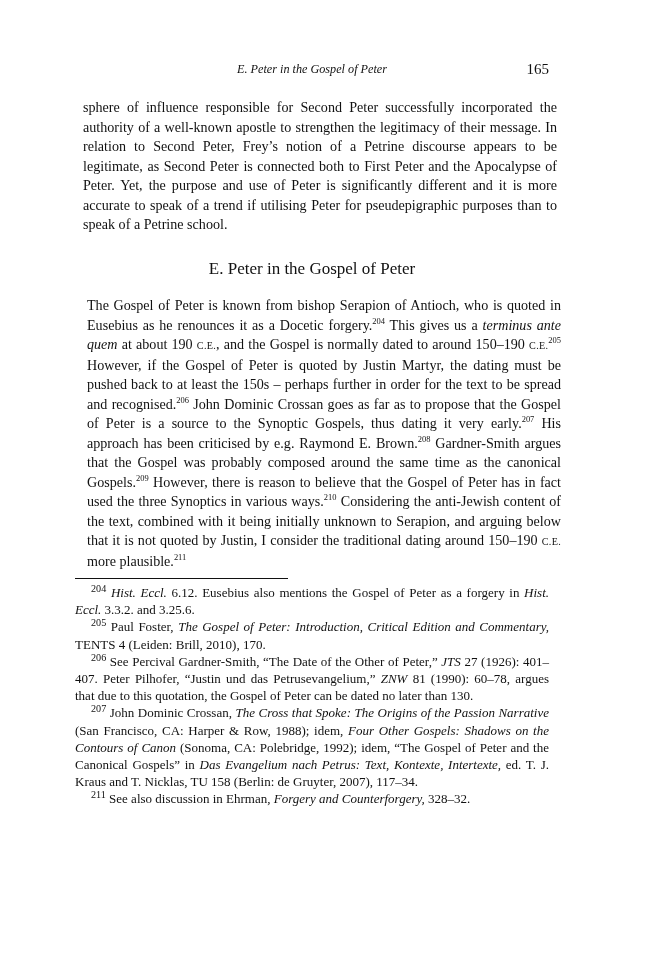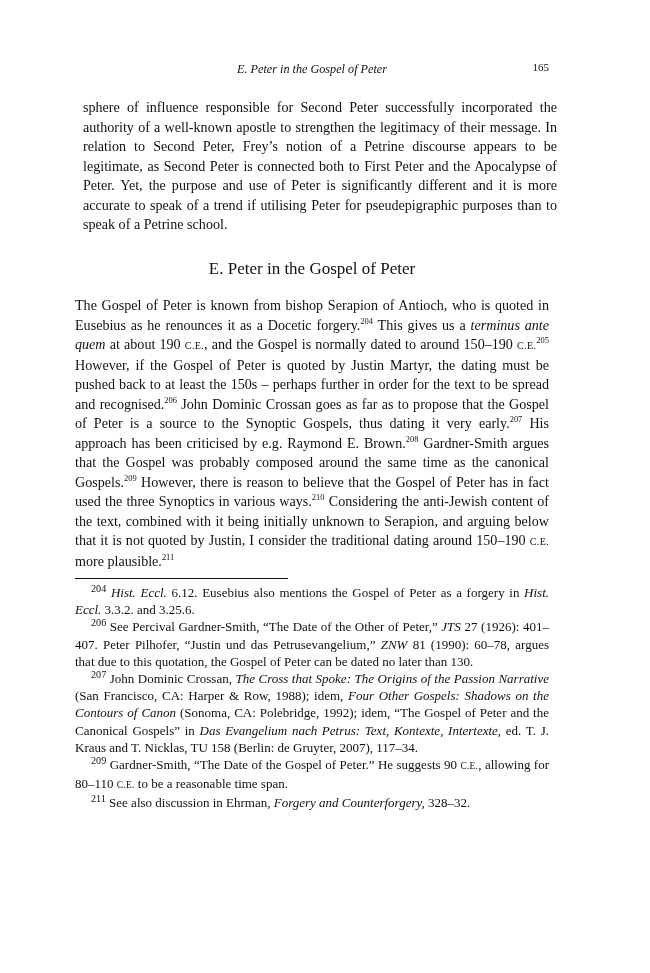--- a/index.html
+++ b/index.html
@@ -1,25 +1,25 @@
 <!DOCTYPE html>
 <html><head>
 <meta charset="utf-8">
 <style>
   html, body { margin: 0; padding: 0; background: #ffffff; }
   body { width: 650px; height: 973px; position: relative; overflow: hidden;
          font-family: "Liberation Serif", "DejaVu Serif", serif; color: #111; }
   .page { position: absolute; left: 75px; top: 0; width: 474px; }
   .running-head { position: absolute; top: 62px; left: 0; width: 474px; height: 18px; font-size: 12.2px; }
   .running-title { position: absolute; left: 0; right: 0; text-align: center; font-style: italic; }
-  .page-number { position: absolute; right: 0; top: -1px; font-size: 11px; }
+  .page-number { position: absolute; right: 0; top: -1px; font-size: 15px; }
   .body-text { font-size: 14.1px; line-height: 19.5px; text-align: justify; hyphens: manual; margin: 0; }
   .para1 { position: absolute; top: 98px; left: 0; width: 474px; margin-left: 8px; }
   .section-heading { position: absolute; top: 259px; left: 0; width: 474px; text-align: center; font-size: 17px; font-weight: normal; margin: 0; }
-  .para2 { position: absolute; top: 296px; left: 0; width: 474px; }
+  .para2 { position: absolute; top: 296px; left: 12px; width: 474px; }
   .sc { font-size: 0.72em; letter-spacing: 0.03em; }
   sup { font-size: 0.6em; line-height: 0; vertical-align: super; }
   .footnote-rule { position: absolute; top: 578px; left: 0; width: 213px; height: 0; border-top: 1px solid #111; }
   .footnotes { position: absolute; top: 584px; left: 0; width: 474px; font-size: 13px; line-height: 17.2px; text-align: justify; }
   .fn { margin: 0; text-indent: 16px; }
   .fn sup { font-size: 0.78em; }
   i { font-style: italic; }
 </style>
 </head>
 <body>
@@ -34,19 +34,19 @@
   <p class="body-text para1">sphere of influence responsible for Second Peter successfully incorporated the authority of a well-known apostle to strengthen the legitimacy of their message. In relation to Second Peter, Frey’s notion of a Petrine discourse appears to be legitimate, as Second Peter is connected both to First Peter and the Apocalypse of Peter. Yet, the purpose and use of Peter is significantly different and it is more accurate to speak of a trend if utilising Peter for pseudepigraphic purposes than to speak of a Petrine school.</p>
 
   <h2 class="section-heading">E. Peter in the Gospel of Peter</h2>
 
   <p class="body-text para2"><span>The Gospel of Peter is known from bishop Serapion of Antioch, who is quoted in Eusebius as he renounces it as a Docetic forgery.</span><sup>204</sup><span> This gives us a </span><i>terminus ante quem</i><span> at about 190 </span><span class="sc">C.E.</span><span>, and the Gospel is normally dated to around 150–190 </span><span class="sc">C.E.</span><sup>205</sup><span> However, if the Gospel of Peter is quoted by Justin Martyr, the dating must be pushed back to at least the 150s – perhaps further in order for the text to be spread and recognised.</span><sup>206</sup><span> John Dominic Crossan goes as far as to propose that the Gospel of Peter is a source to the Synoptic Gospels, thus dating it very early.</span><sup>207</sup><span> His approach has been criticised by e.g. Raymond E. Brown.</span><sup>208</sup><span> Gardner-Smith argues that the Gospel was probably composed around the same time as the canonical Gospels.</span><sup>209</sup><span> However, there is reason to believe that the Gospel of Peter has in fact used the three Synoptics in various ways.</span><sup>210</sup><span> Considering the anti-Jewish content of the text, combined with it being initially unknown to Ser­apion, and arguing below that it is not quoted by Justin, I consider the traditional dating around 150–190 </span><span class="sc">C.E.</span><span> more plausible.</span><sup>211</sup></p>
 
   <div class="footnote-rule"></div>
 
   <div class="footnotes">
     <p class="fn"><sup>204</sup> <i>Hist. Eccl.</i><span> 6.12. Eusebius also mentions the Gospel of Peter as a forgery in </span><i>Hist. Eccl.</i><span> 3.3.2. and 3.25.6.</span></p>
+    <p class="fn"><sup>205</sup><span> Paul Foster, </span><i>The Gospel of Peter: Introduction, Critical Edition and Commentary,</i><span> TENTS 4 (Leiden: Brill, 2010), 170.</span></p>
     <p class="fn"><sup>206</sup><span> See Percival Gardner-Smith, “The Date of the Other of Peter,” </span><i>JTS</i><span> 27 (1926): 401–407. Peter Pilhofer, “Justin und das Petrusevangelium,” </span><i>ZNW</i><span> 81 (1990): 60–78, argues that due to this quotation, the Gospel of Peter can be dated no later than 130.</span></p>
     <p class="fn"><sup>207</sup><span> John Dominic Crossan, </span><i>The Cross that Spoke: The Origins of the Passion Narrative</i><span> (San Francisco, CA: Harper &amp; Row, 1988); idem, </span><i>Four Other Gospels: Shadows on the Con­tours of Canon</i><span> (Sonoma, CA: Polebridge, 1992); idem, “The Gospel of Peter and the Ca­nonical Gospels” in </span><i>Das Evangelium nach Petrus: Text, Kontexte, Intertexte,</i><span> ed. T. J. Kraus and T. Nicklas, TU 158 (Berlin: de Gruyter, 2007), 117–34.</span></p>
-    <p class="fn"><sup>209</sup><span> Gardner-Smith, “The Date of the Gospel of Peter.” He suggests 90 </span><span class="sc">C.E.</span><span>, allowing for 80–110 </span><span class="sc">C.E.</span><span> to be a reasonable time span.</span></p>
     <p class="fn"><sup>211</sup><span> See also discussion in Ehrman, </span><i>Forgery and Counterforgery,</i><span> 328–32.</span></p>
   </div>
 
 </div>
 
 </body></html>

